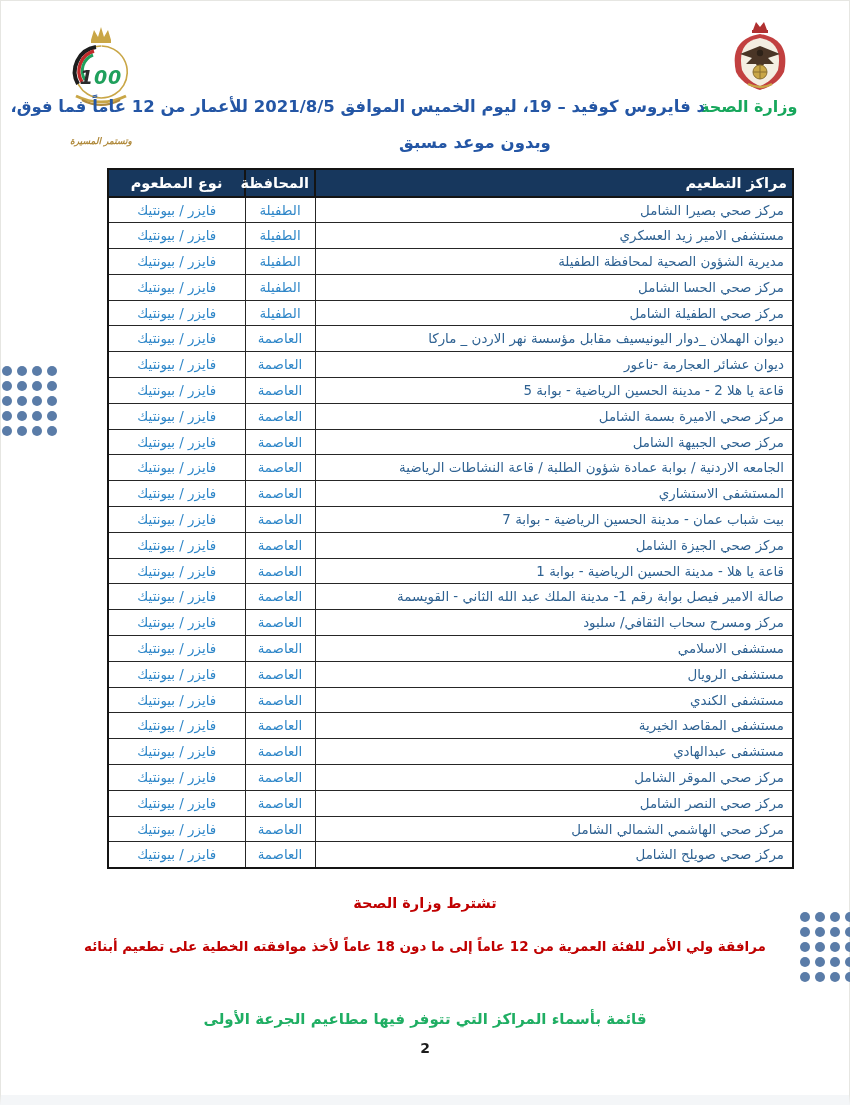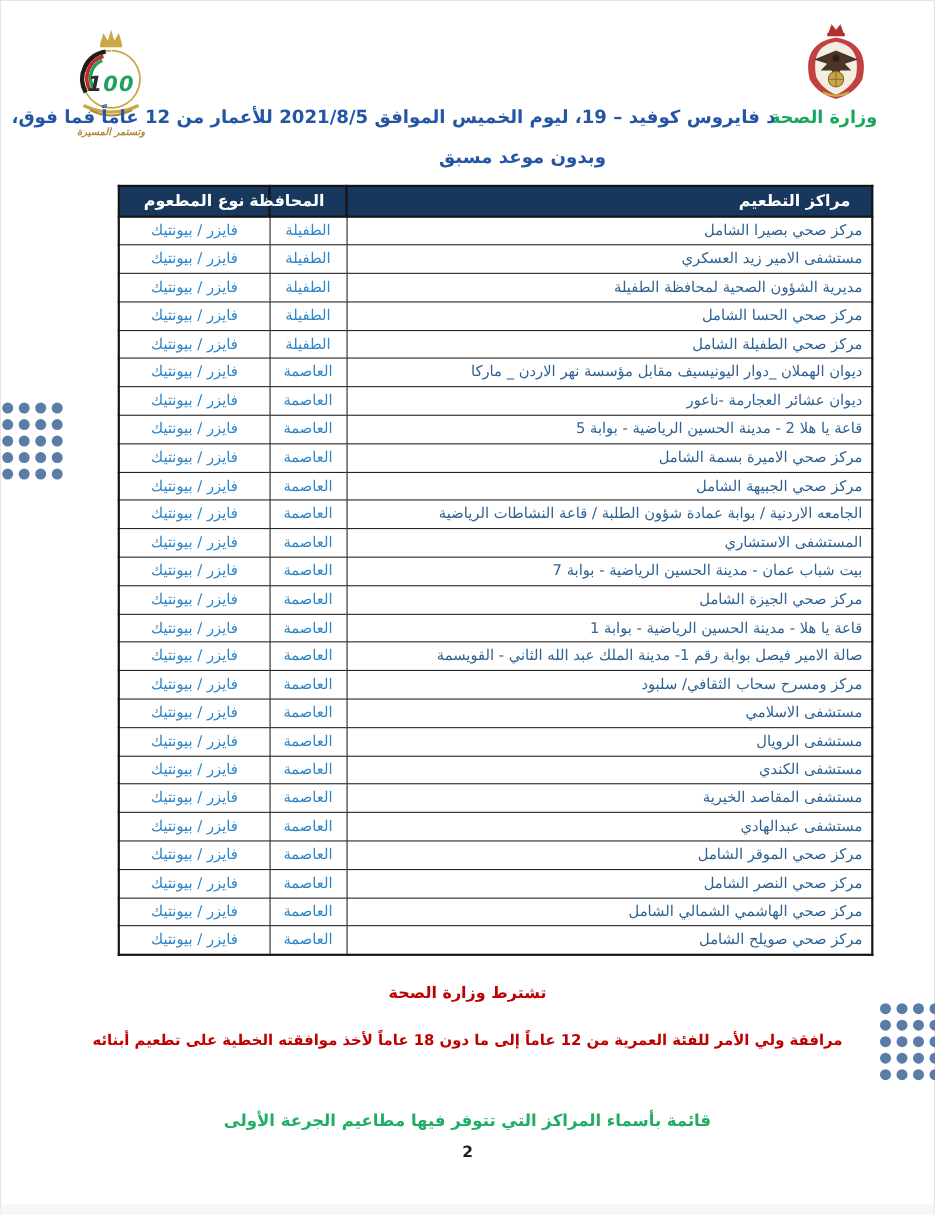--- a/index.html
+++ b/index.html
@@ -26,21 +26,21 @@
   
   .centennial{position:absolute;left:58px;top:24px;width:86px;text-align:center;font-style:italic;}
   .centennial svg{display:block;margin:0 auto;}
   .centennial-number{
     position:absolute;top:42px;left:0;width:86px;text-align:center;
     font-size:19px;font-weight:bold;letter-spacing:1px;
   }
   .centennial-number .n1{color:#2b2b2b;}
   .centennial-number .n00{color:#1FA05C;}
   .centennial-tagline{
-    position:absolute;top:92px;left:-6px;width:98px;
+    position:absolute;top:112px;left:-6px;width:98px;
     color:#B08A3C;font-size:9px;font-weight:bold;direction:rtl;text-align:center;
   }
   .coat{position:absolute;left:726px;top:20px;width:68px;}
   .ministry-label{
     position:absolute;top:97px;left:700px;width:145px;text-align:left;
     color:var(--ministry-green);font-weight:bold;font-size:16px;direction:rtl;
     white-space:nowrap;
   }
 
   
@@ -58,21 +58,21 @@
   .table-wrap{position:absolute;left:107px;top:168px;width:685px;}
   table{
     width:685px;border-collapse:collapse;table-layout:fixed;direction:rtl;
     border:2px solid #141414;
   }
   col.col-center{width:478px;}
   col.col-gov{width:70px;}
   col.col-vac{width:137px;}
   th{
     background:var(--header-navy);color:#fff;font-size:14.5px;font-weight:bold;
-    height:28px;border:2px solid #141414;padding:0 19px;
+    height:28px;border:2px solid #141414;padding:0 5px;
   }
   th.th-center{text-align:right;margin-top:12px;}
   th.th-mid,th.th-vac{text-align:center;}
   td{
     height:25.8px;border:1.6px solid #262626;font-size:13.4px;font-weight:500;
     padding:0 8px;white-space:nowrap;overflow:hidden;background:#fff;
   }
   td.td-center{text-align:right;color:var(--center-text);}
   td.td-gov{text-align:center;color:var(--cell-blue);padding:0 4px;}
   td.td-vac{text-align:center;color:var(--cell-blue);padding:0 2px;}

